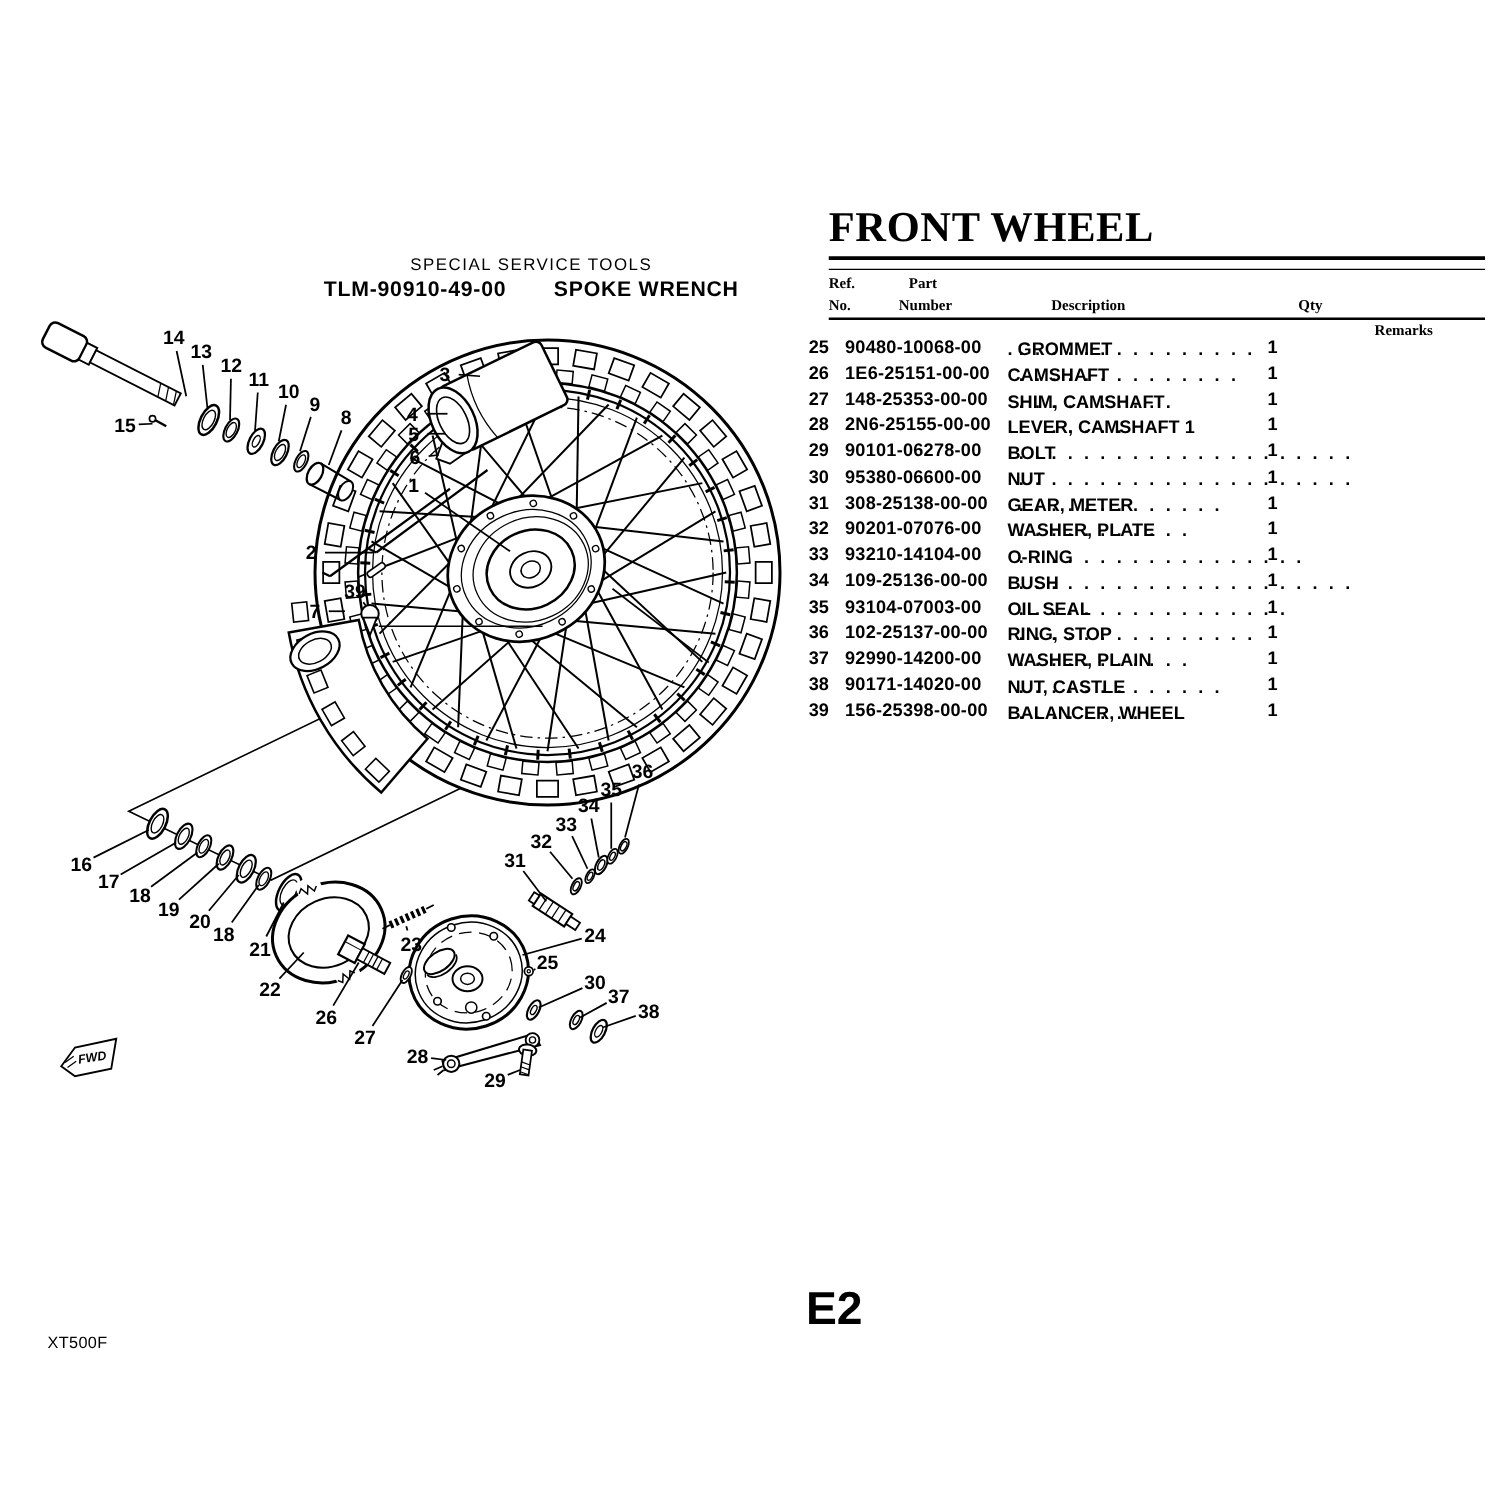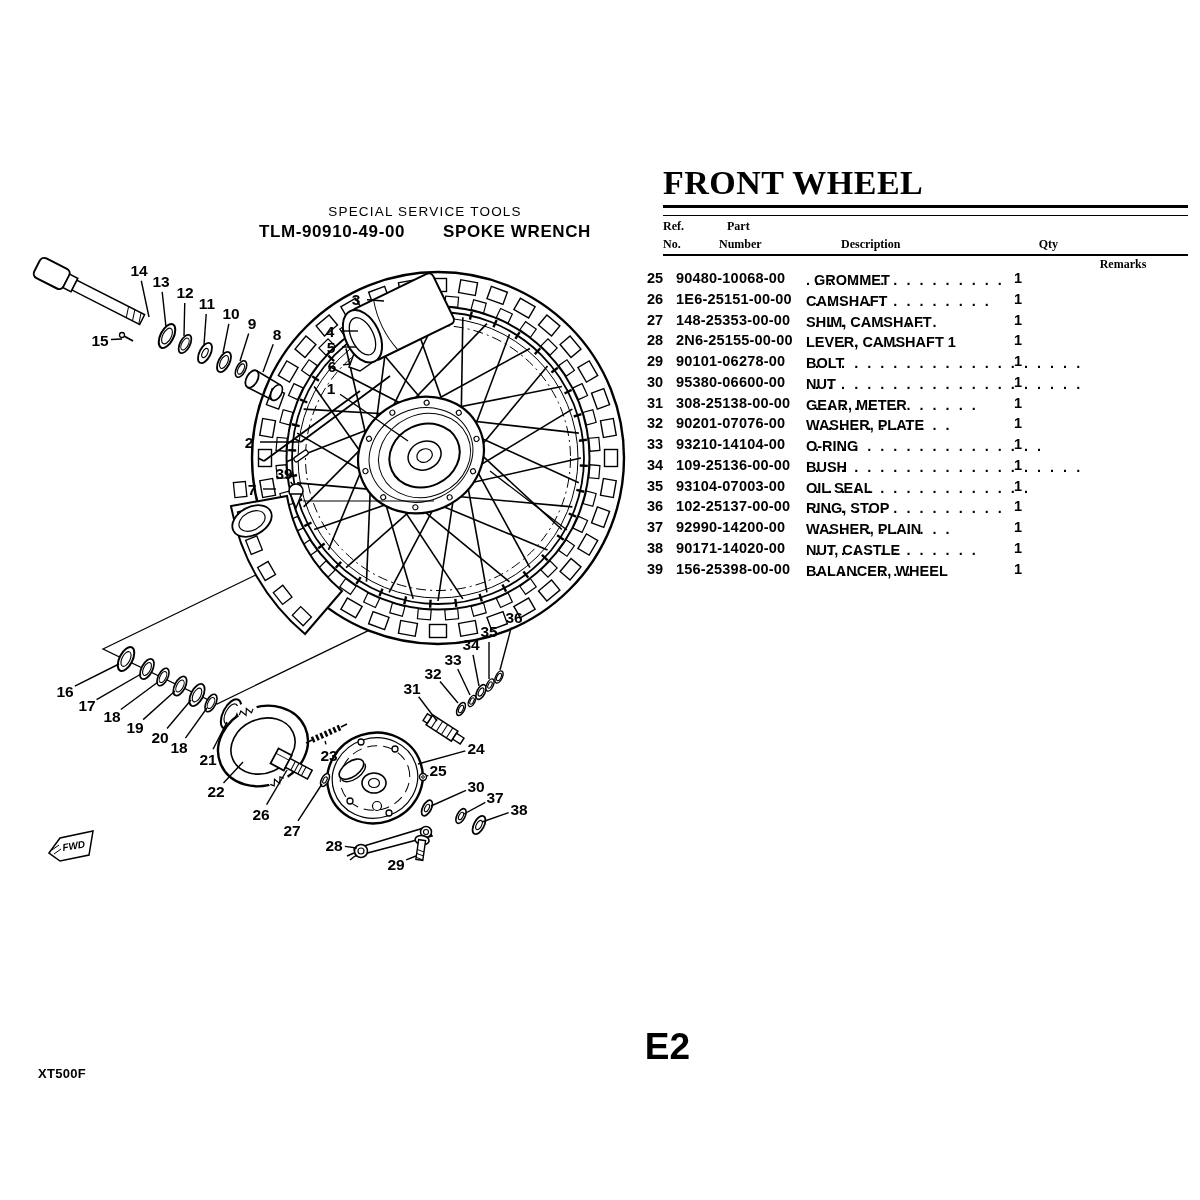--- a/index.html
+++ b/index.html
@@ -19,21 +19,21 @@
   .h-desc{left:178px;top:21px;width:150px;text-align:left;}
   .h-qty{left:355px;top:21px;width:40px;text-align:right;}
   .h-rem{left:415px;top:21px;width:90px;text-align:center;margin-top:20px;}
   .hd-rule{height:0;border-top:2.2px solid #000;}
   .rows{position:absolute;left:643px;top:268px;width:525px;}
   .row{position:relative;height:20.75px;font-size:14.5px;font-weight:bold;white-space:nowrap;}
   .row span{position:absolute;top:2px;}
   .c-ref{left:4px;} .c-part{left:33px;letter-spacing:.2px;} .c-desc{left:163px;}
   .c-dots{letter-spacing:2.5px;margin-left:9px;font-weight:bold;}
   .c-qty{left:355px;width:40px;text-align:center;} .c-rem{left:415px;}
-  .footer-model{position:absolute;left:38px;top:1066px;font-size:13px;font-weight:bold;letter-spacing:.3px;text-align:center;}
+  .footer-model{position:absolute;left:38px;top:1066px;font-size:13px;font-weight:normal;letter-spacing:.3px;text-align:center;}
   .footer-page{position:absolute;left:570px;top:1026px;width:120px;text-align:right;
                font-size:37px;font-weight:bold;}
   svg.diagram{position:absolute;left:0;top:0;width:1200px;height:1200px;}
   svg.diagram *{vector-effect:none;}
   .ink{stroke:#000;fill:none;}
   .inkw{stroke:#000;fill:#fff;}
   .callout-label{font-family:"Liberation Sans",sans-serif;font-weight:bold;font-size:15.5px;fill:#000;}
   .fwd-text{font-family:"Liberation Sans",sans-serif;font-weight:bold;font-style:italic;font-size:10px;fill:#000;}
 </style>
 </head>

